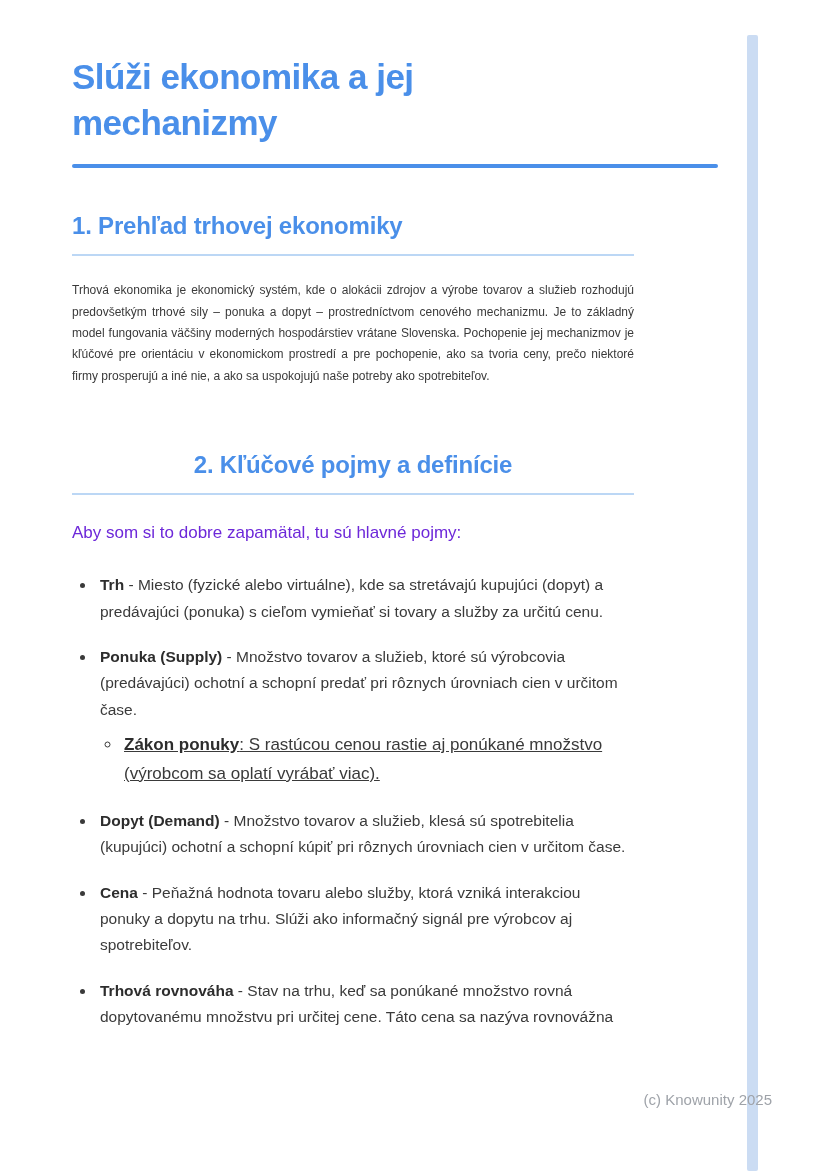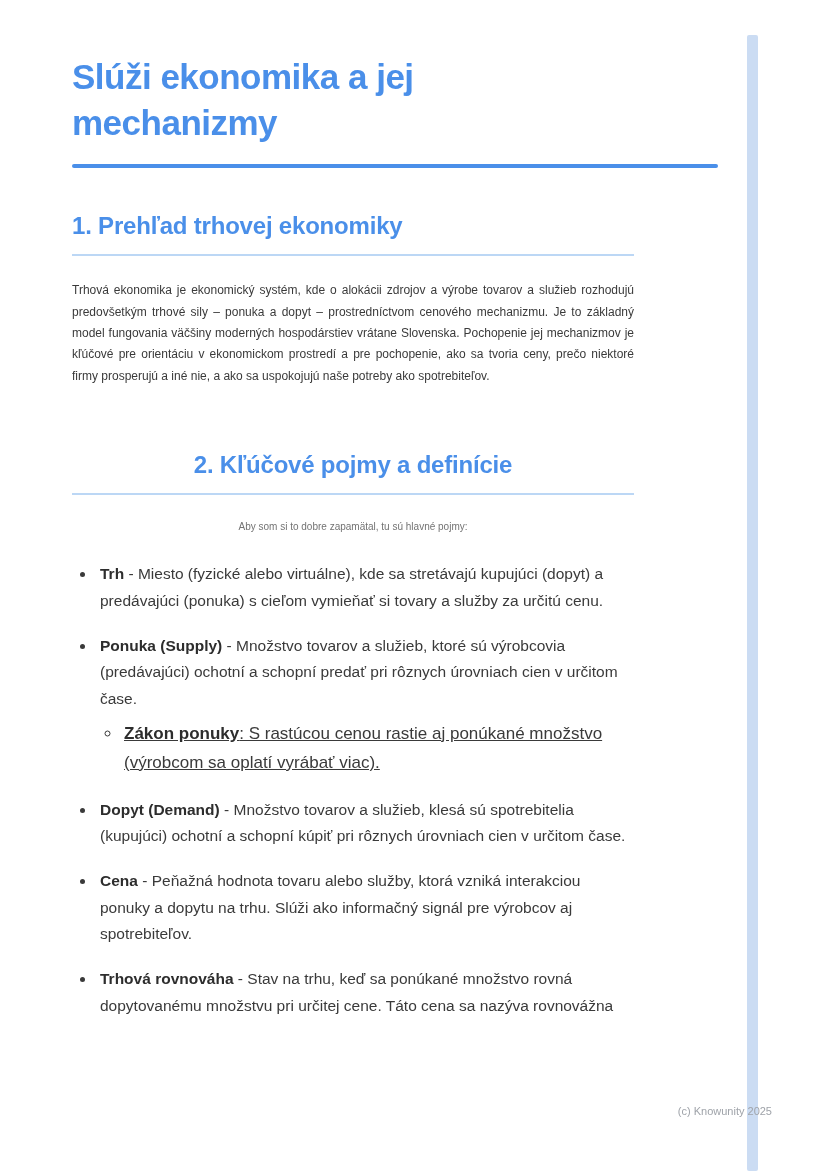--- a/index.html
+++ b/index.html
@@ -63,24 +63,23 @@
     line-height: 1.78;
     color: #3a3a3a;
     text-align: justify;
   }
   .section-terms h2.section-heading {
     margin-top: 64px;
     text-align: center;
   }
   p.intro {
     margin: 24px 0 0 0;
-    font-size: 10px;
+    font-size: 17px;
     line-height: 1.6;
-    color: #737373;
-    text-align: center;
+    color: #6d28d9;
   }
   ul.terms {
     margin: 26px 0 0 0;
     padding-left: 24px;
     list-style: disc outside;
     color: #3a3a3a;
   }
   ul.terms > li {
     font-size: 15.5px;
     line-height: 1.7;
@@ -104,22 +103,22 @@
   .term {
     font-weight: 700;
     color: #2d2d2d;
     margin-top: 32px;
   }
   .italic {
   }
   .footer-credit {
     position: absolute;
     right: 56px;
-    bottom: 54px;
-    font-size: 11px;
+    bottom: 63px;
+    font-size: 15px;
     color: #9fa3a9;
     z-index: 2;
   }
 </style>
 </head>
 <body>
 
 <div class="page">
 
   <div class="accent-bar"></div>

